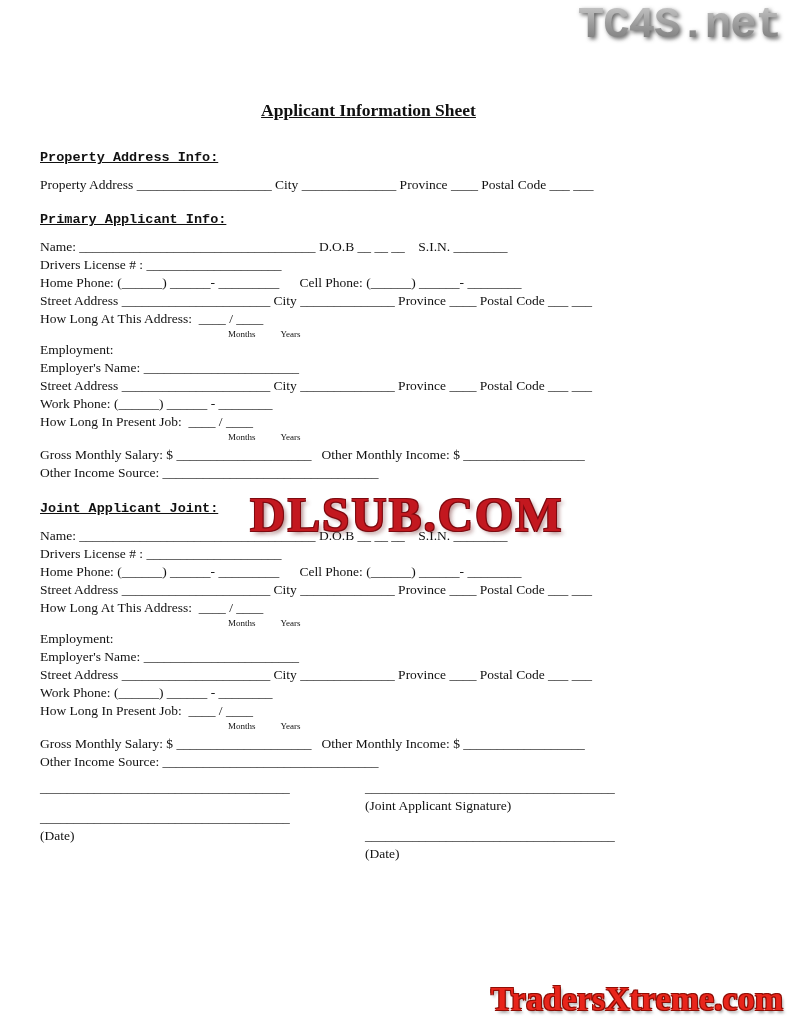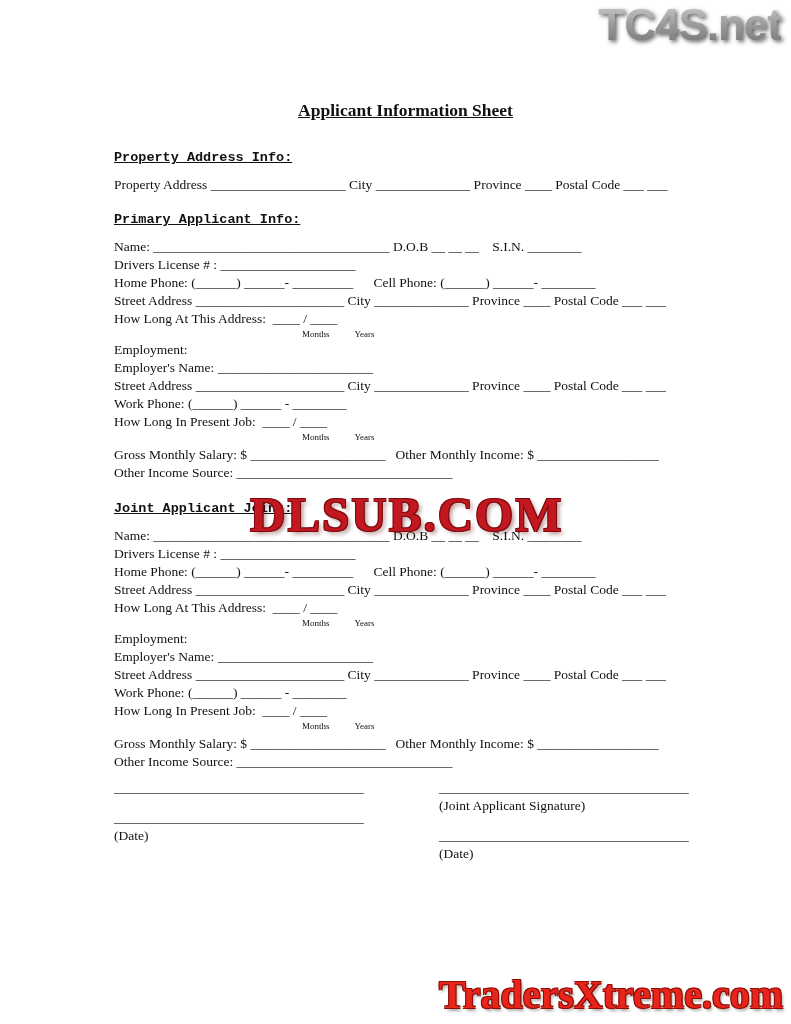--- a/index.html
+++ b/index.html
@@ -11,31 +11,31 @@
     background: #ffffff;
     font-family: "Liberation Serif", serif;
     font-size: 13.5px;
     color: #111;
     overflow: hidden;
   }
   .logo-top {
     position: absolute;
     top: 0px;
     right: 10px;
-    font-family: Liberation Sans, sans-serif;
+    font-family: Liberation Mono, monospace;
     font-weight: bold;
     font-size: 44px;
     letter-spacing: -1px;
     background: linear-gradient(180deg, #d2d2d2 0%, #9a9a9a 50%, #6e6e6e 100%);
     -webkit-background-clip: text;
     background-clip: text;
     color: transparent;
     filter: drop-shadow(2px 2px 2px rgba(70,70,70,0.85));
   }
-  .content { padding-left: 114px; padding-right: 94px; }
+  .content { padding-left: 40px; padding-right: 94px; }
   .title {
     padding-top: 100px;
     text-align: center;
     font-size: 17.5px;
     font-weight: bold;
     text-decoration: underline;
   }
   .heading {
     font-weight: bold;
     text-decoration: underline;
@@ -77,21 +77,21 @@
       -1px  1px 0 #7e0a10,
        1px  1px 0 #7e0a10,
        3px  3px 4px rgba(90,10,10,0.45);
   }
   .logo-bottom {
     position: absolute;
     right: 8px;
     bottom: 6px;
     font-family: "Liberation Serif", serif;
     font-weight: bold;
-    font-size: 40px;
+    font-size: 34px;
     color: #e8251b;
     text-shadow:
       -1px -1px 0 #8f0d05,
        1px -1px 0 #8f0d05,
       -1px  1px 0 #8f0d05,
        1px  1px 0 #8f0d05,
        2px  3px 3px rgba(0,0,0,0.35);
   }
 </style>
 </head>

